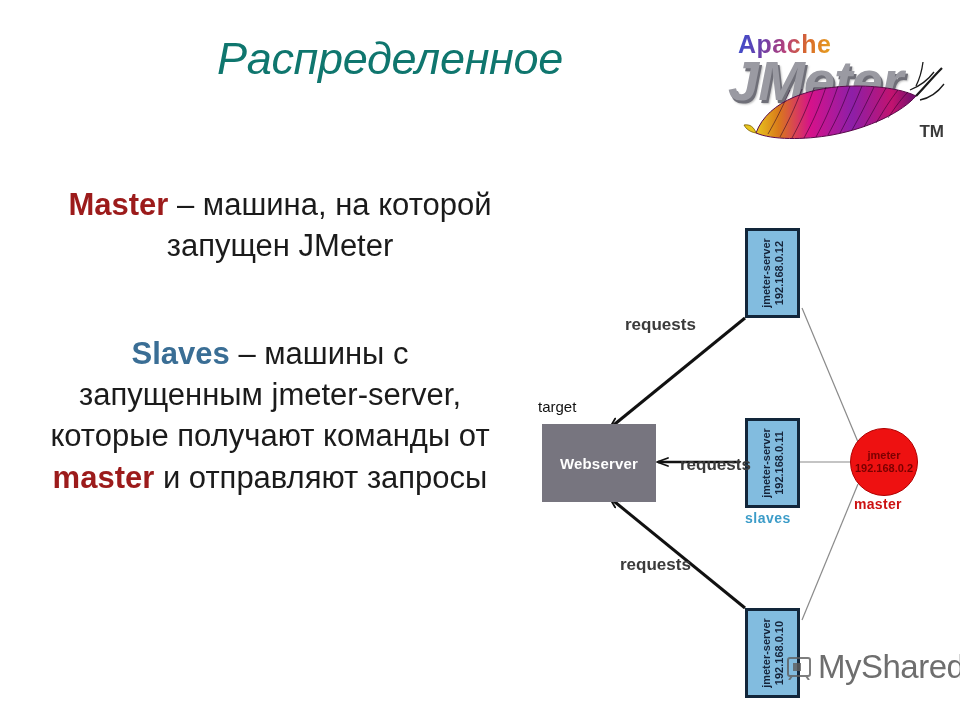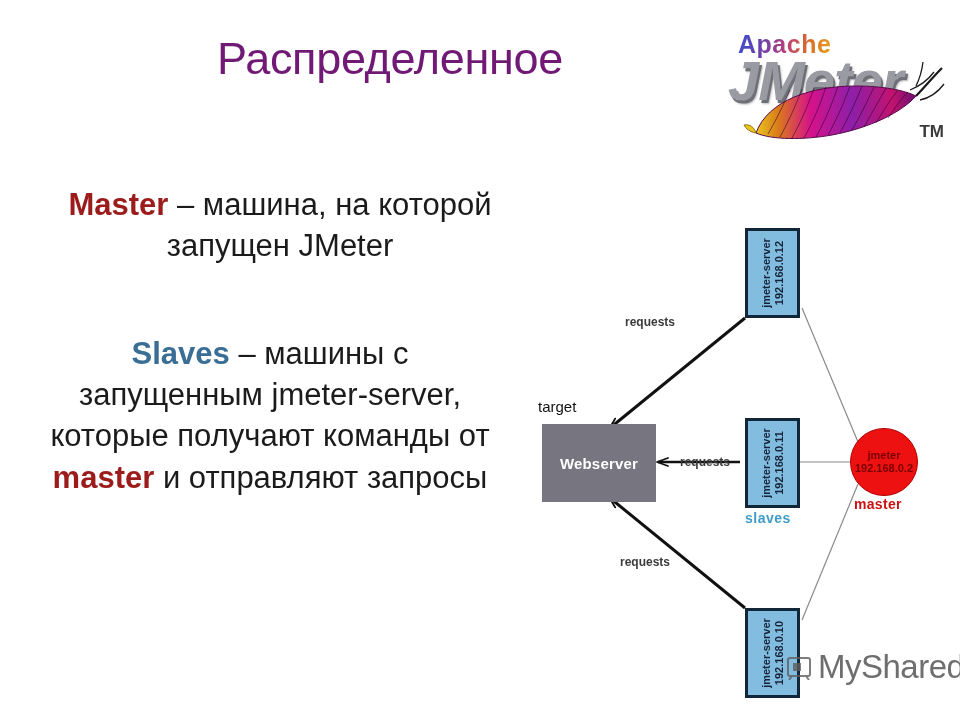--- a/index.html
+++ b/index.html
@@ -24,24 +24,25 @@
 
   
   .title {
     position: absolute;
     left: 150px;
     top: 30px;
     width: 480px;
     text-align: center;
     font-size: 45px;
     line-height: 1.28;
-    color: #701a75;
+    color: #0f766e;
     font-family: "Liberation Sans", sans-serif;
     font-weight: 400;
     letter-spacing: -0.3px;
+    font-style: italic;
   }
 
   
   .logo {
     position: absolute;
     left: 720px;
     top: 28px;
     width: 230px;
     height: 120px;
   }
@@ -162,21 +163,21 @@
     line-height: 1.2;
     font-family: "Liberation Sans", sans-serif;
   }
 
   .lbl {
     position: absolute;
     font-family: "Liberation Sans", sans-serif;
     white-space: nowrap;
   }
   .lbl-target { font-size: 15px; font-weight: 400; color: #111111; }
-  .lbl-requests { font-size: 12px; font-weight: 700; color: #3b3b3b; }
+  .lbl-requests { font-size: 17px; font-weight: 700; color: #3b3b3b; }
   .lbl-slaves { font-size: 14px; font-weight: 700; color: #3C9CC8; letter-spacing: 0.5px; }
   .lbl-master { font-size: 14px; font-weight: 700; color: #CC1111; letter-spacing: 0.3px; }
 
   
   .watermark {
     position: absolute;
     left: 786px;
     top: 648px;
     display: flex;
     align-items: center;

